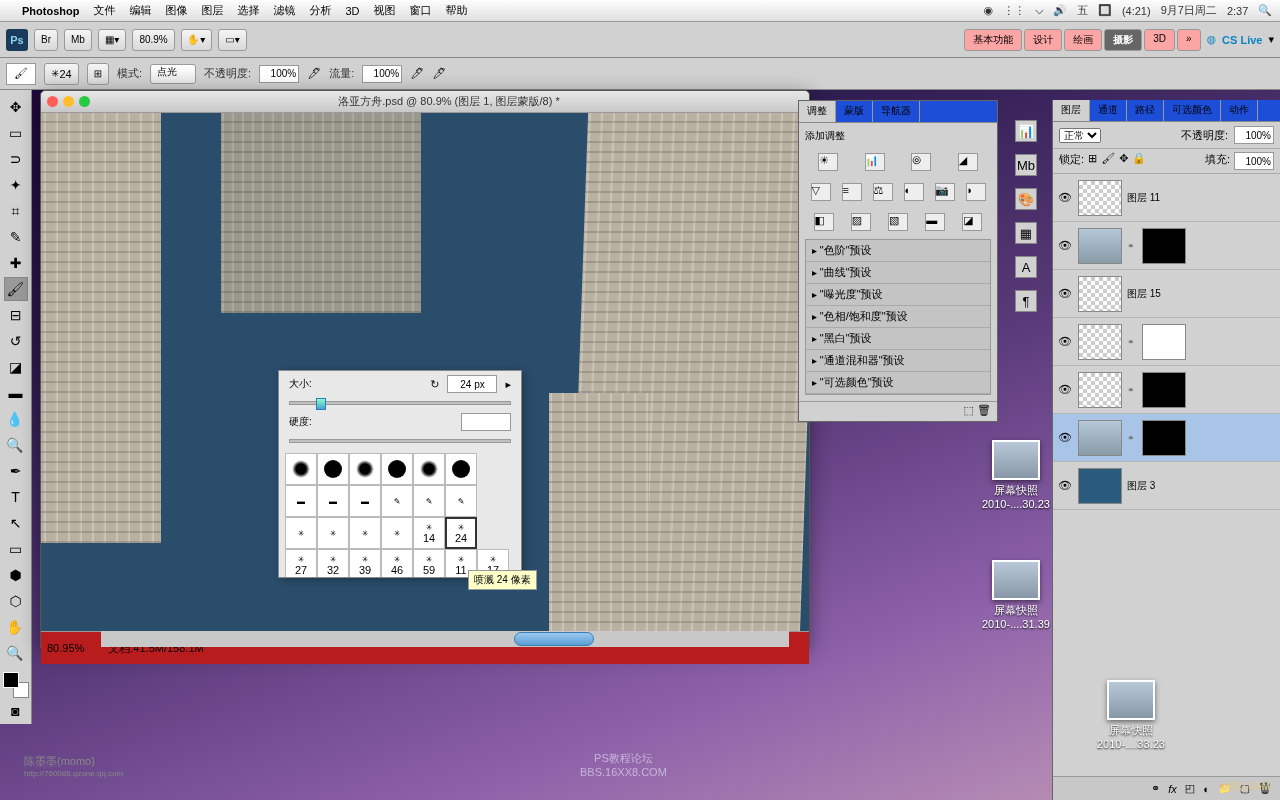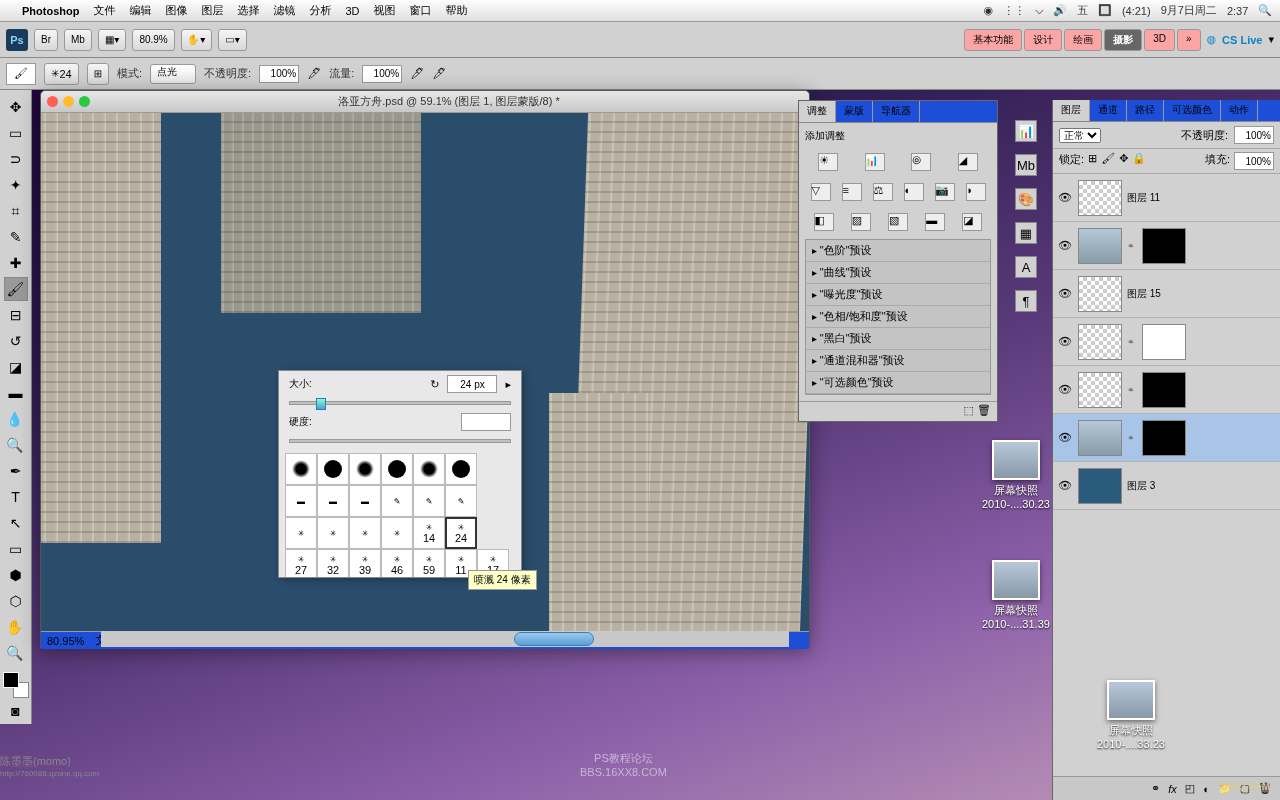--- a/index.html
+++ b/index.html
@@ -36,21 +36,21 @@
 .tr-y{background:#ffbd2e;}
 .tr-g{background:#28ca42;}
 .doc-title{flex:1;text-align:center;font-size:11px;color:#333;}
 .canvas-area{position:relative;height:518px;background:#2a4d6b;overflow:hidden;}
 .bldg{position:absolute;background:linear-gradient(90deg,#b8b0a0,#d4ccc0 3px,#b8b0a0 3px);background-size:12px 100%;}
 .bldg::after{content:"";position:absolute;inset:0;background:repeating-linear-gradient(0deg,rgba(0,0,0,.15) 0 2px,transparent 2px 10px);}
 .b1{left:-10px;top:0;width:130px;height:430px;}
 .b2{left:180px;top:0;width:200px;height:200px;background:linear-gradient(90deg,#9a988c,#b4b2a6 3px,#9a988c 3px);background-size:10px 100%;}
 .b3{right:0;top:0;width:230px;height:520px;transform:skewX(-2deg);}
 .b4{right:160px;top:280px;width:100px;height:240px;}
-.status-bar{height:18px;background:#1d4ed8;border-top:1px solid #999;display:flex;align-items:center;padding:8px 6px;font-size:10px;gap:11px;}
+.status-bar{height:18px;background:#b91c1c;border-top:1px solid #999;display:flex;align-items:center;padding:16px 6px;font-size:10px;gap:24px;}
 .hscroll{position:absolute;bottom:0;left:60px;right:20px;height:16px;background:#c8c8c8;}
 .hscroll-thumb{position:absolute;left:60%;width:80px;height:14px;background:linear-gradient(#9cc9f0,#5a9fd4);border:1px solid #3a7fb4;border-radius:7px;top:1px;}
 .brush-popup{position:absolute;left:278px;top:370px;width:244px;background:#e8e8e8;border:1px solid #888;box-shadow:2px 2px 8px rgba(0,0,0,.3);z-index:50;}
 .brush-popup .slider-row{display:flex;align-items:center;padding:4px 10px;gap:8px;}
 .brush-popup .label{width:30px;font-size:10px;}
 .brush-popup .slider{flex:1;height:4px;background:#c0c0c0;border:1px solid #999;position:relative;}
 .brush-popup .slider .handle{position:absolute;top:-4px;left:12%;width:10px;height:12px;background:linear-gradient(#8fc,#4a9fd4);border:1px solid #2a7fb4;}
 .brush-popup .val-input{width:50px;height:18px;border:1px solid #999;text-align:center;font-size:10px;}
 .brush-grid{padding:6px;max-height:130px;overflow-y:scroll;}
 .brush-row{display:flex;}
@@ -187,21 +187,21 @@
     <div class="fg"></div>
   </div>
   <div class="tool">◙</div>
 </div>
 
 <div class="doc-window">
   <div class="doc-titlebar">
     <div class="traffic tr-r"></div>
     <div class="traffic tr-y"></div>
     <div class="traffic tr-g"></div>
-    <div class="doc-title">洛亚方舟.psd @ 59.1% (图层 1, 图层蒙版/8) *</div>
+    <div class="doc-title">洛亚方舟.psd @ 80.9% (图层 1, 图层蒙版/8) *</div>
   </div>
   <div class="canvas-area">
     <div class="bldg b1"></div>
     <div class="bldg b2"></div>
     <div class="bldg b3"></div>
     <div class="bldg b4"></div>
   </div>
   <div class="status-bar">
     <span>80.95%</span>
     <span>文档:41.5M/158.1M</span>
@@ -427,21 +427,21 @@
       <div>屏幕快照</div>
       <div>2010-....31.39</div>
     </div>
     <div class="desktop-icon" style="left: 1065px; top: 680px;">
       <div class="ic-img"></div>
       <div>屏幕快照</div>
       <div>2010-....33.23</div>
     </div>
   </div>
 
-<div class="watermark" style="left:0;bottom:22px;">
+<div class="watermark" style="left:24px;bottom:22px;">
   <div>陈墨墨(momo)</div>
   <div style="font-size:8px;">http://760086.qzone.qq.com</div>
 </div>
 <div class="watermark" style="left:580px;bottom:22px;text-align:center;color:#c8b4d8;">
   <div>PS教程论坛</div>
   <div>BBS.16XX8.COM</div>
 </div>
 <div class="watermark" style="right:10px;bottom:8px;color:#d8c898;font-weight:bold;">UiBQ.CoM</div>
 
 </body></html>

